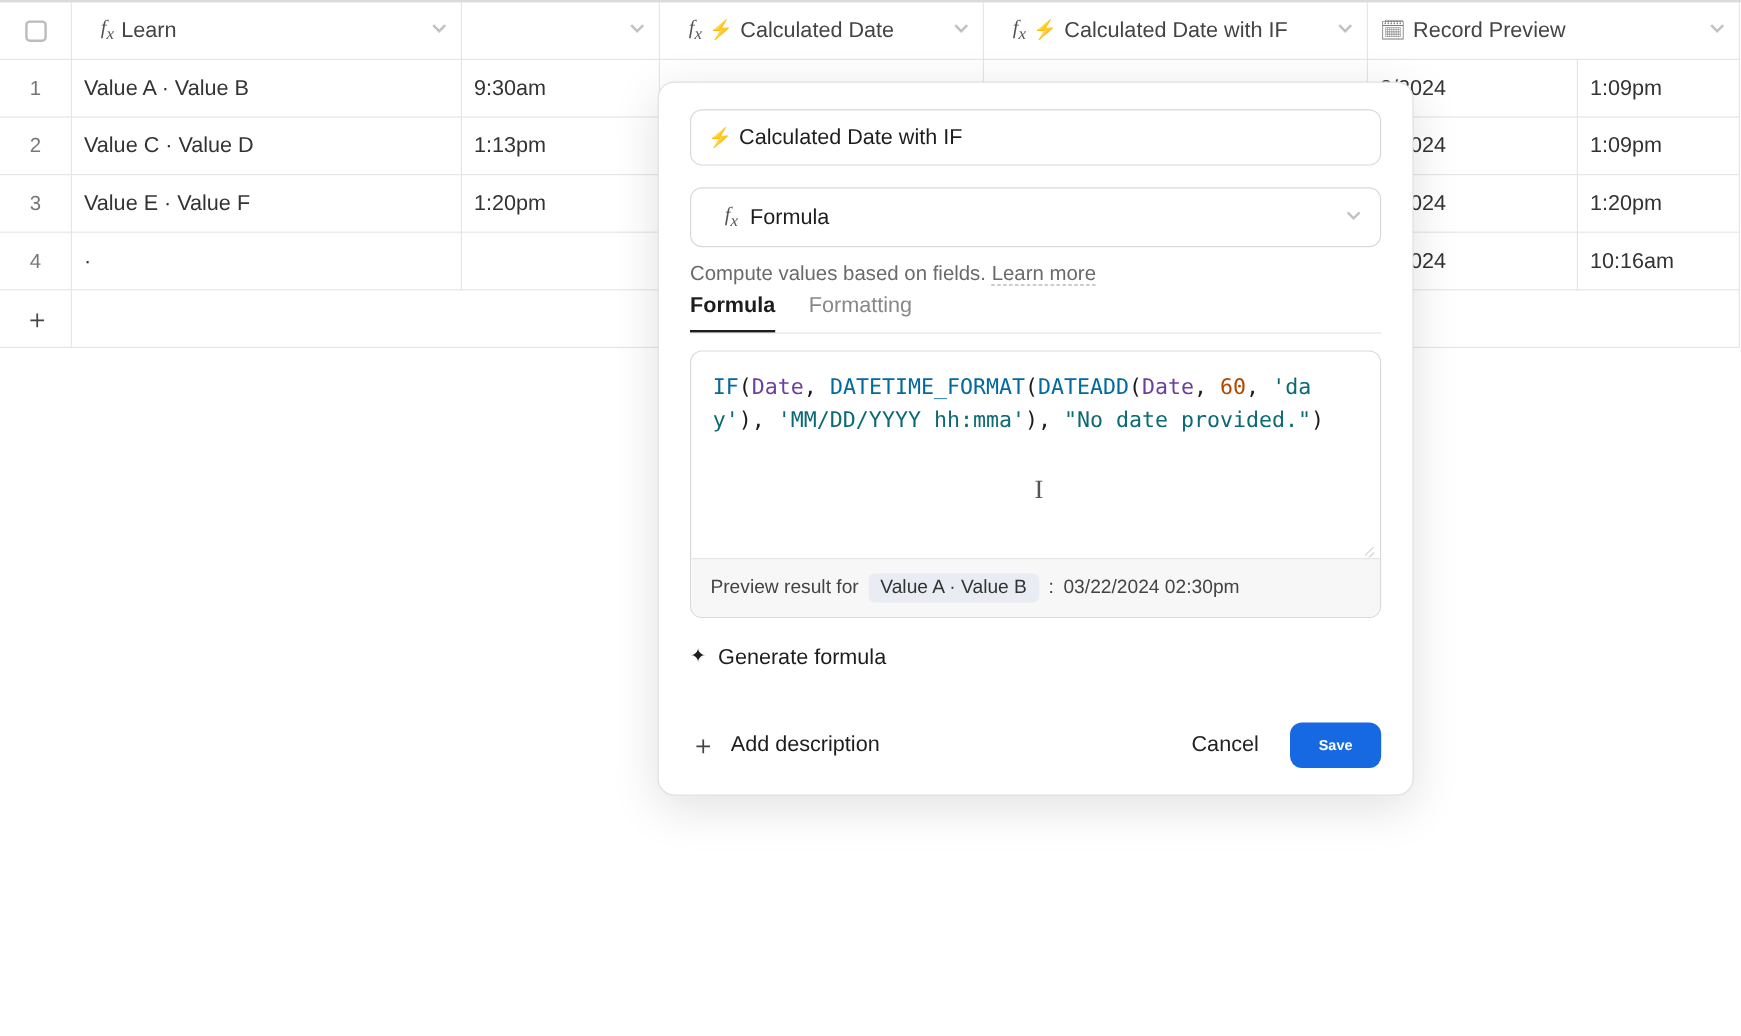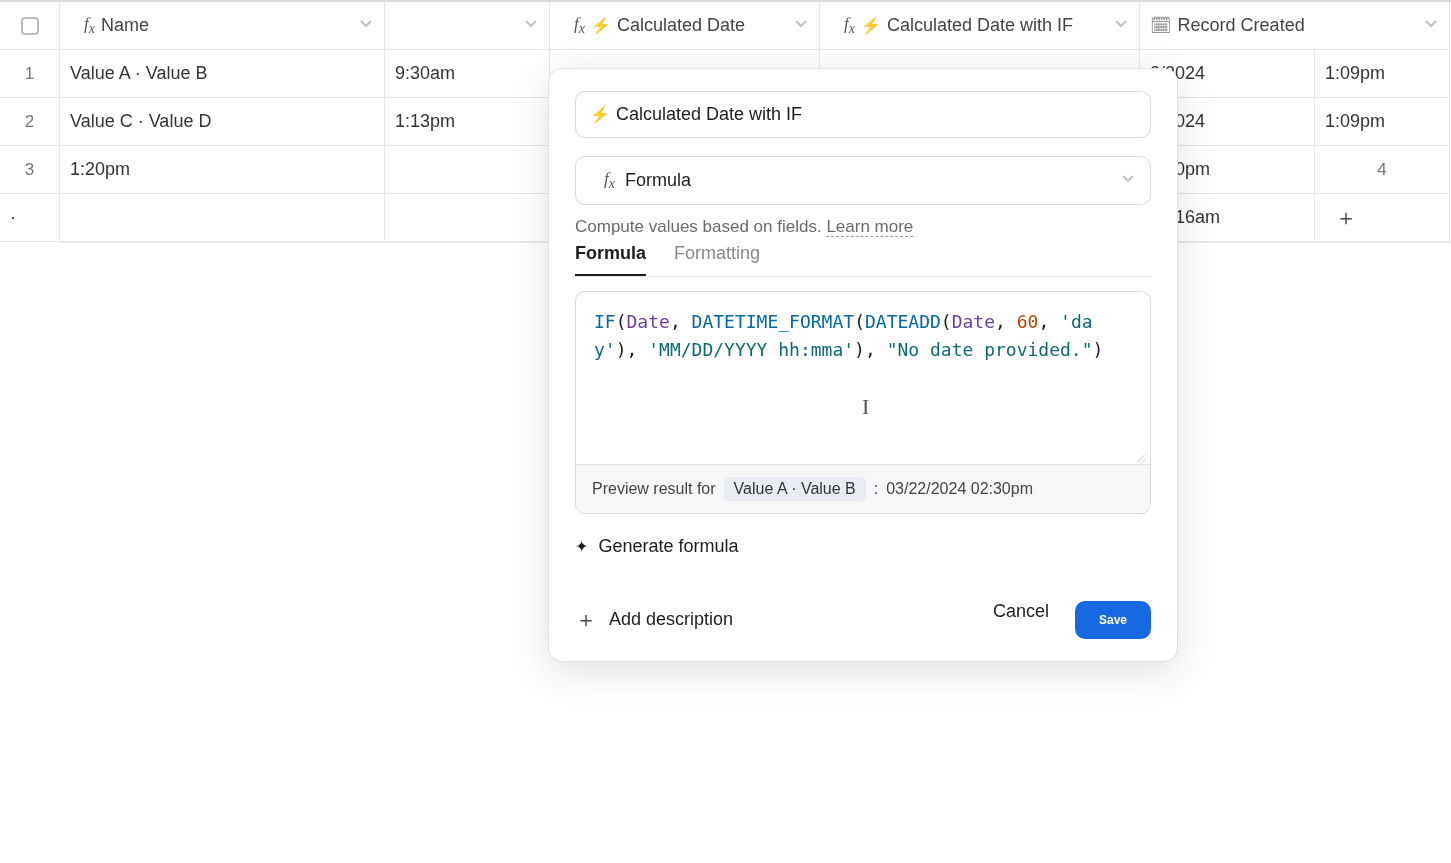--- a/index.html
+++ b/index.html
@@ -110,21 +110,21 @@
     padding:12px 16px;font-size:16px;color:#444;display:flex;align-items:center;gap:8px;flex-wrap:wrap;
   }
   .preview .pill{background:#e9ecf3;border-radius:5px;padding:3px 10px;color:#333;}
   .gen{
     margin-top:22px;display:flex;align-items:center;gap:10px;font-size:18px;color:#1d1d1d;cursor:pointer;
   }
   .footer{
     margin-top:44px;display:flex;align-items:center;justify-content:space-between;
   }
   .add-desc{display:flex;align-items:center;gap:12px;font-size:18px;color:#1d1d1d;cursor:pointer;}
-  .actions{display:flex;gap:26px;margin-left:32px;}
+  .actions{display:flex;align-items:center;gap:26px;margin-left:32px;}
   .cancel{font-size:18px;color:#222;cursor:pointer;}
   .save{
     background:#1668e3;color:#fff;border:none;border-radius:10px;
     padding:12px 24px;font-size:12px;font-weight:600;cursor:pointer;
   }
   .plus{font-size:22px;line-height:1;color:#444;}
   .sparkle{font-size:16px;}
   svg.chev-svg{width:16px;height:16px;}
   svg.chev-svg path{stroke:#777;stroke-width:2;fill:none;}
 </style>
@@ -132,21 +132,21 @@
 <body>
 
 <div class="grid">
 
   <div class="hdr-cell rownum-col">
     <span class="checkbox"></span>
   </div>
   <div class="hdr-cell">
     <span class="hdr-label">
       <span class="fx">f<sub>x</sub></span>
-      <span>Name</span>
+      <span>Learn</span>
     </span>
     <span class="chev">
       <svg class="chev-svg" viewBox="0 0 16 16">
           <path d="M3 6l5 5 5-5"></path>
         </svg>
     </span>
   </div>
   <div class="hdr-cell">
     <span class="hdr-label">
         <span></span>
@@ -177,21 +177,21 @@
     </span>
     <span class="chev">
       <svg class="chev-svg" viewBox="0 0 16 16">
           <path d="M3 6l5 5 5-5"></path>
         </svg>
     </span>
   </div>
   <div class="hdr-cell" style="grid-column: span 2">
     <span class="hdr-label">
       <span class="cal-icon">🗓</span>
-      <span>Record Created</span>
+      <span>Record Preview</span>
     </span>
     <span class="chev">
       <svg class="chev-svg" viewBox="0 0 16 16">
           <path d="M3 6l5 5 5-5"></path>
         </svg>
     </span>
   </div>
 
   <div class="cell rownum-col">1</div>
   <div class="cell">Value A · Value B</div>
@@ -203,20 +203,21 @@
 
   <div class="cell rownum-col">2</div>
   <div class="cell">Value C · Value D</div>
   <div class="cell">1:13pm</div>
   <div class="cell"></div>
   <div class="cell"></div>
   <div class="cell">2/2024</div>
   <div class="cell">1:09pm</div>
 
   <div class="cell rownum-col">3</div>
+  <div class="cell">Value E · Value F</div>
   <div class="cell">1:20pm</div>
   <div class="cell"></div>
   <div class="cell"></div>
   <div class="cell">2/2024</div>
   <div class="cell">1:20pm</div>
 
   <div class="cell rownum-col">4</div>
   <div class="cell">·</div>
   <div class="cell"></div>
   <div class="cell"></div>

